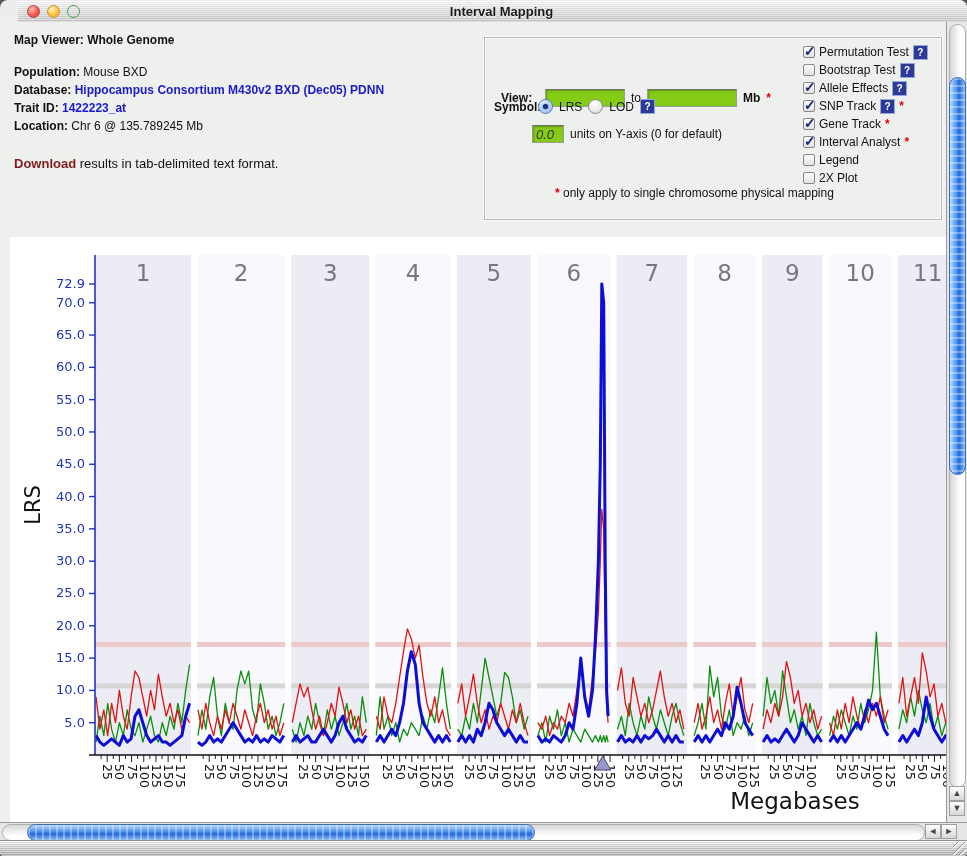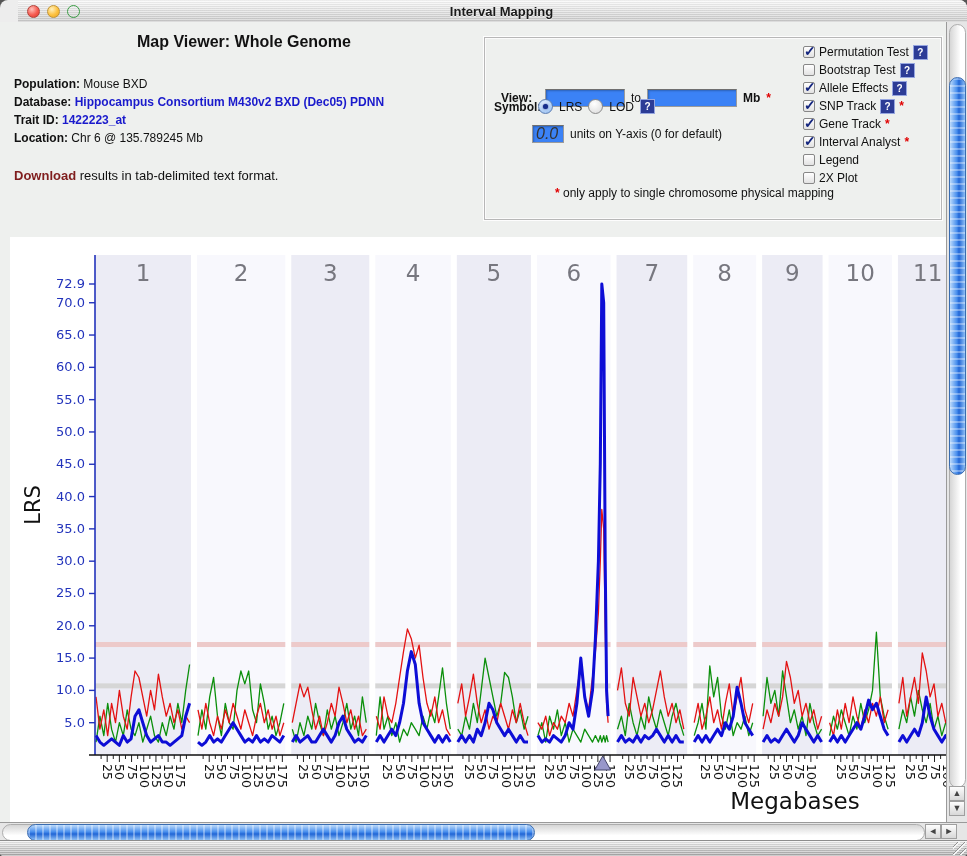--- a/index.html
+++ b/index.html
@@ -11,36 +11,36 @@
   .title-text{position:absolute;left:0;right:0;text-align:center;font-size:13px;font-weight:bold;color:#1a1a1a;text-shadow:0 1px 0 rgba(255,255,255,.7);}
   .lights{display:flex;gap:7px;margin-left:9px;z-index:2;}
   .light{width:13px;height:13px;border-radius:50%;box-sizing:border-box;}
   .light.red{background:radial-gradient(circle at 35% 30%,#ffc0ba,#f65b50 55%,#d8362c);border:1px solid #b0423a;}
   .light.yellow{background:radial-gradient(circle at 35% 30%,#fff0bd,#fdc13f 55%,#e5a325);border:1px solid #bf9337;}
   .light.green{background:radial-gradient(circle at 35% 30%,#d2f6c4,#43d254 55%,#27a839;border:1px solid #3b9c45);border:1px solid #3b9c45;}
   
   .content{position:absolute;left:0;top:22px;width:946px;height:800px;background:#eef0ee;overflow:hidden;}
   
   .hdr{position:absolute;left:14px;top:11px;width:460px;color:#111;}
-  .hdr h1{margin:0 0 24px 0;font-size:16px;font-weight:bold;text-align:center;}
+  .hdr h1{margin:0 0 16px 0;font-size:12px;font-weight:bold;}
   .hfield{font-size:12px;line-height:18px;}
   .hfield .lab{font-weight:bold;}
   .hfield .val.link{color:#1a1acc;font-weight:bold;}
   .hfield .val.ital{font-style:italic;}
   .dl{margin-top:21px;font-size:13px;}
   .dl a{color:#7f1d1d;font-weight:bold;text-decoration:none;}
   
   .panel{position:absolute;left:484px;top:15px;width:456px;height:181px;border:1px solid #b7b7b7;box-shadow:inset 0 0 0 1px #fbfbfb,0 0 0 1px #fdfdfd;font-size:12px;color:#111;}
   .prow{position:absolute;display:flex;align-items:center;gap:6px;white-space:nowrap;}
   .plab{font-weight:bold;}
   .popup{display:inline-flex;align-items:stretch;height:19px;border:1px solid #7d93bd;border-radius:5px;background:linear-gradient(#f4faff,#b9d4f1 70%,#cfe4f8);box-shadow:0 1px 1px rgba(0,0,0,.25);overflow:hidden;cursor:default;}
   .popup .plbl{padding:1px 7px 0 8px;font-weight:bold;font-size:12px;display:flex;align-items:center;}
   .popup .parrows{width:15px;border-left:1px solid #6d86bb;background:linear-gradient(#bcd6f6,#5f93e2 55%,#3d77d4);color:#fff;display:flex;flex-direction:column;align-items:center;justify-content:center;font-size:6px;line-height:5px;}
   .aquabtn{display:inline-flex;align-items:center;height:19px;padding:0 11px;border:1px solid #848484;border-radius:10px;background:linear-gradient(#ffffff,#d2d2d2);font-weight:bold;font-size:12px;box-shadow:0 1px 1px rgba(0,0,0,.25);cursor:default;}
-  .tinput{box-sizing:border-box;height:18px;border:1px solid #9b9b9b;border-top-color:#6f6f6f;background:#3b82f6;box-shadow:inset 1px 1px 2px rgba(0,0,0,.25);font-style:italic;font-size:16px;padding:0 3px;font-family:"Liberation Sans",sans-serif;color:#333;}
+  .tinput{box-sizing:border-box;height:18px;border:1px solid #9b9b9b;border-top-color:#6f6f6f;background:#84cc16;box-shadow:inset 1px 1px 2px rgba(0,0,0,.25);font-style:italic;font-size:13px;padding:0 3px;font-family:"Liberation Sans",sans-serif;color:#333;}
   .help{display:inline-block;width:13px;height:13px;background:#2c3c96;color:#fff;font-size:10px;font-weight:bold;text-align:center;line-height:13px;border:1px solid #96a6e0;cursor:default;}
   .star{color:#e00000;font-weight:bold;}
   .radio{width:13px;height:13px;border-radius:50%;border:1px solid #8a8a8a;background:radial-gradient(circle at 40% 30%,#ffffff,#d9d9d9);display:inline-flex;align-items:center;justify-content:center;cursor:default;}
   .radio .dot{width:5px;height:5px;border-radius:50%;background:transparent;}
   .radio.sel{background:radial-gradient(circle at 40% 30%,#e8f2ff,#8cb8ef);border-color:#5c7db2;}
   .radio.sel .dot{background:#162d8c;box-shadow:0 0 2px #162d8c;}
   .foot{position:absolute;left:70px;top:148px;font-size:12px;}
   
   .cbcol{position:absolute;left:318px;top:5px;}
   .cbrow{display:flex;align-items:center;gap:4px;height:18px;font-size:12px;cursor:default;}

